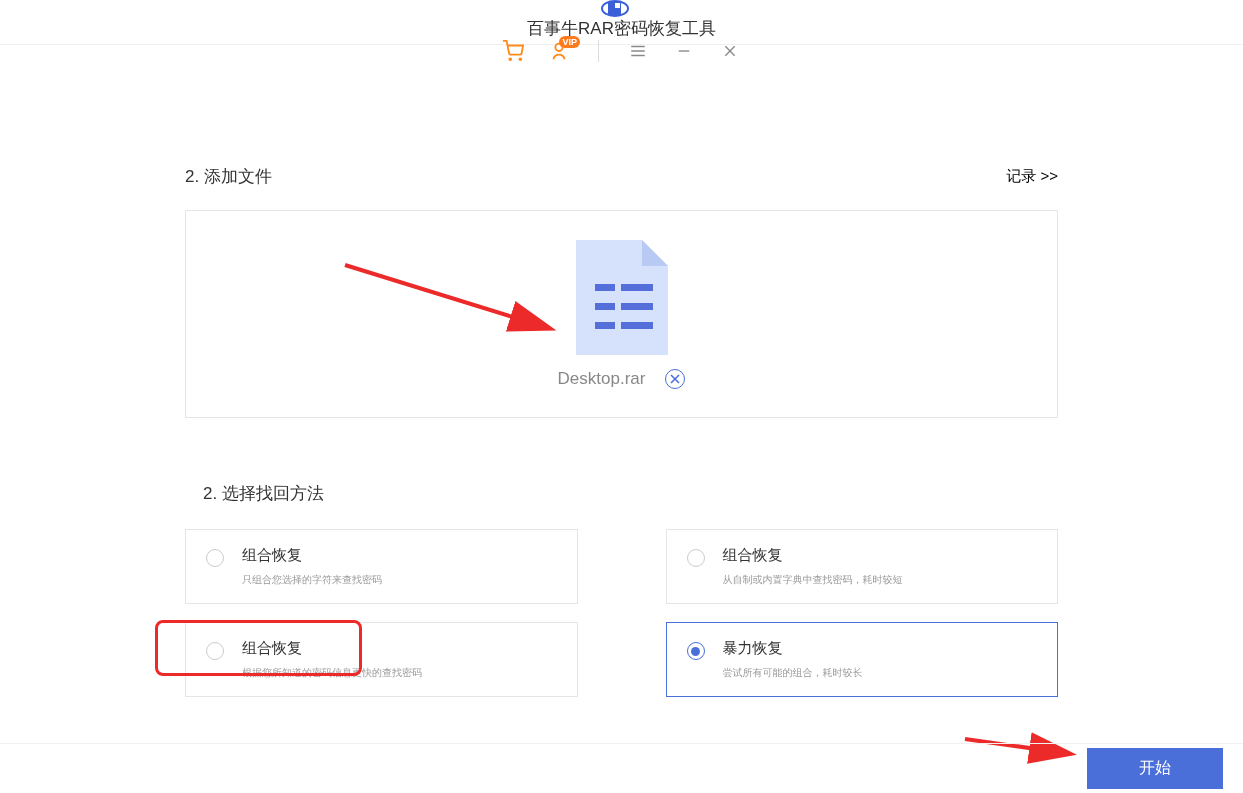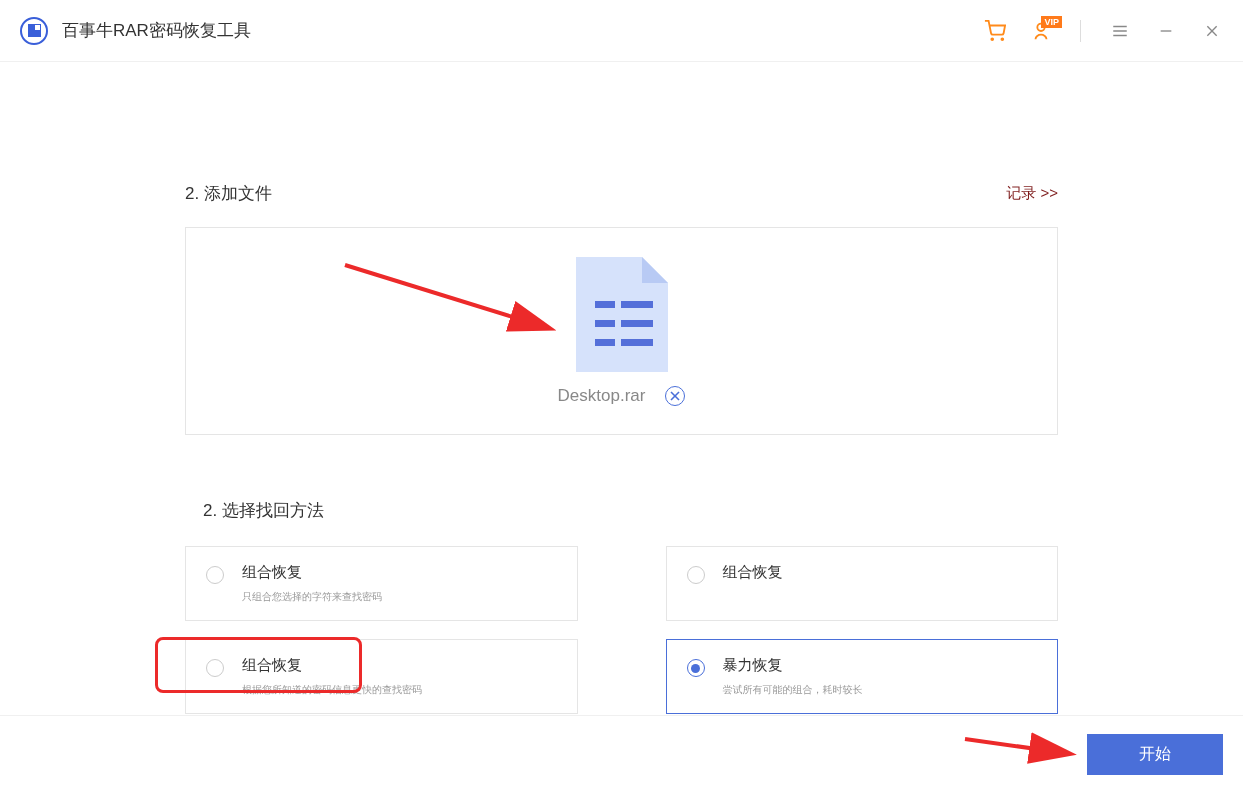--- a/index.html
+++ b/index.html
@@ -6,25 +6,26 @@
 body {
   font-family: "Microsoft YaHei", -apple-system, sans-serif;
   background: #fff;
   width: 1243px;
   height: 793px;
   overflow: hidden;
   position: relative;
 }
 
 .titlebar {
-  height: 62px;
+  height: 45px;
   display: flex;
   align-items: center;
   padding: 0 20px;
   border-bottom: 1px solid #f0f0f0;
+  flex-direction: column;
 }
 .logo {
   width: 28px; height: 28px;
   border: 2.5px solid #3a5fd9;
   border-radius: 50%;
   display: flex; align-items: center; justify-content: center;
   margin-right: 14px;
 }
 .logo-inner {
   width: 13px; height: 13px; background: #3a5fd9;
@@ -36,32 +37,32 @@
 }
 .app-title { font-size: 17px; color: #333; font-weight: 400; }
 .titlebar-spacer { flex: 1; }
 .titlebar-icons { display: flex; align-items: center; gap: 24px; }
 .tb-icon { width: 22px; height: 22px; display: flex; align-items: center; justify-content: center; cursor: pointer; }
 .tb-sep { width: 1px; height: 22px; background: #ddd; margin: 0 4px; }
 .user-wrap { position: relative; }
 .user-badge {
   position: absolute; top: -4px; right: -10px;
   background: #ff7a1a; color: #fff;
-  font-size: 9px; padding: 1px 3px; border-radius: 0;
+  font-size: 9px; padding: 1px 3px; border-radius: 6px;
   font-weight: bold;
 }
 
 .content { padding: 0 185px; position: relative; }
 
 .section-header {
   display: flex; align-items: center; justify-content: space-between;
   margin-top: 120px;
 }
 .section-title { font-size: 17px; color: #333; }
-.history-link { color: #7f1d1d; font-size: 15px; cursor: pointer; }
+.history-link { color: #000000; font-size: 15px; cursor: pointer; }
 
 .dropzone {
   margin-top: 22px; height: 208px;
   border: 1px solid #e5e5e5;
   display: flex; flex-direction: column;
   align-items: center; justify-content: center;
   gap: 14px;
 }
 .file-icon { position: relative; width: 92px; height: 115px; }
 .file-body {
@@ -120,21 +121,21 @@
 }
 .option.selected .radio { border-color: #4a6fd9; }
 .option.selected .radio::after {
   content:""; width:9px; height:9px; background:#4a6fd9; border-radius:50%;
 }
 .opt-title { font-size: 15px; color: #333; margin-bottom: 8px; }
 .opt-desc { font-size: 10px; color: #999; }
 
 .footer {
   position: absolute; bottom: 0; left: 0; right: 0;
-  height: 78px;
+  height: 50px;
   border-top: 1px solid #f0f0f0;
   display: flex; align-items: center; justify-content: flex-end;
   padding: 12px 20px;
 }
 .start-btn {
   background: #4a6fd9; color: #fff;
   border: none; font-size: 16px;
   padding: 10px 52px; cursor: pointer;
 }
 
@@ -222,20 +223,21 @@
       <div class="radio"></div>
       <div>
         <div class="opt-title">组合恢复</div>
         <div class="opt-desc">只组合您选择的字符来查找密码</div>
       </div>
     </div>
     <div class="option">
       <div class="radio"></div>
       <div>
         <div class="opt-title">组合恢复</div>
+        <div class="opt-desc">从自制或内置字典中查找密码，耗时较短</div>
       </div>
     </div>
     <div class="option">
       <div class="radio"></div>
       <div>
         <div class="opt-title">组合恢复</div>
         <div class="opt-desc">根据您所知道的密码信息更快的查找密码</div>
       </div>
     </div>
     <div class="option selected">

